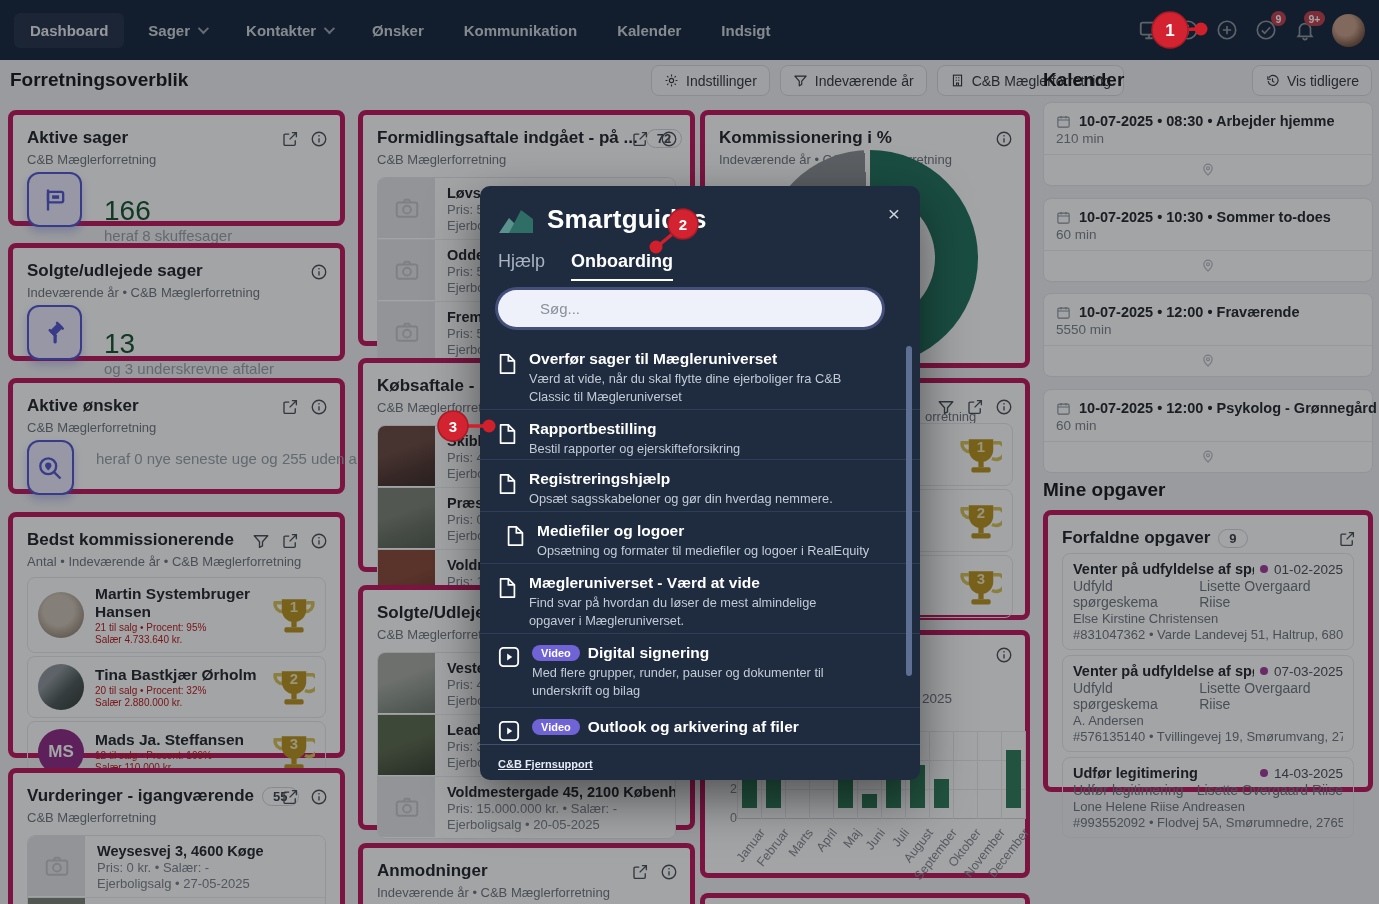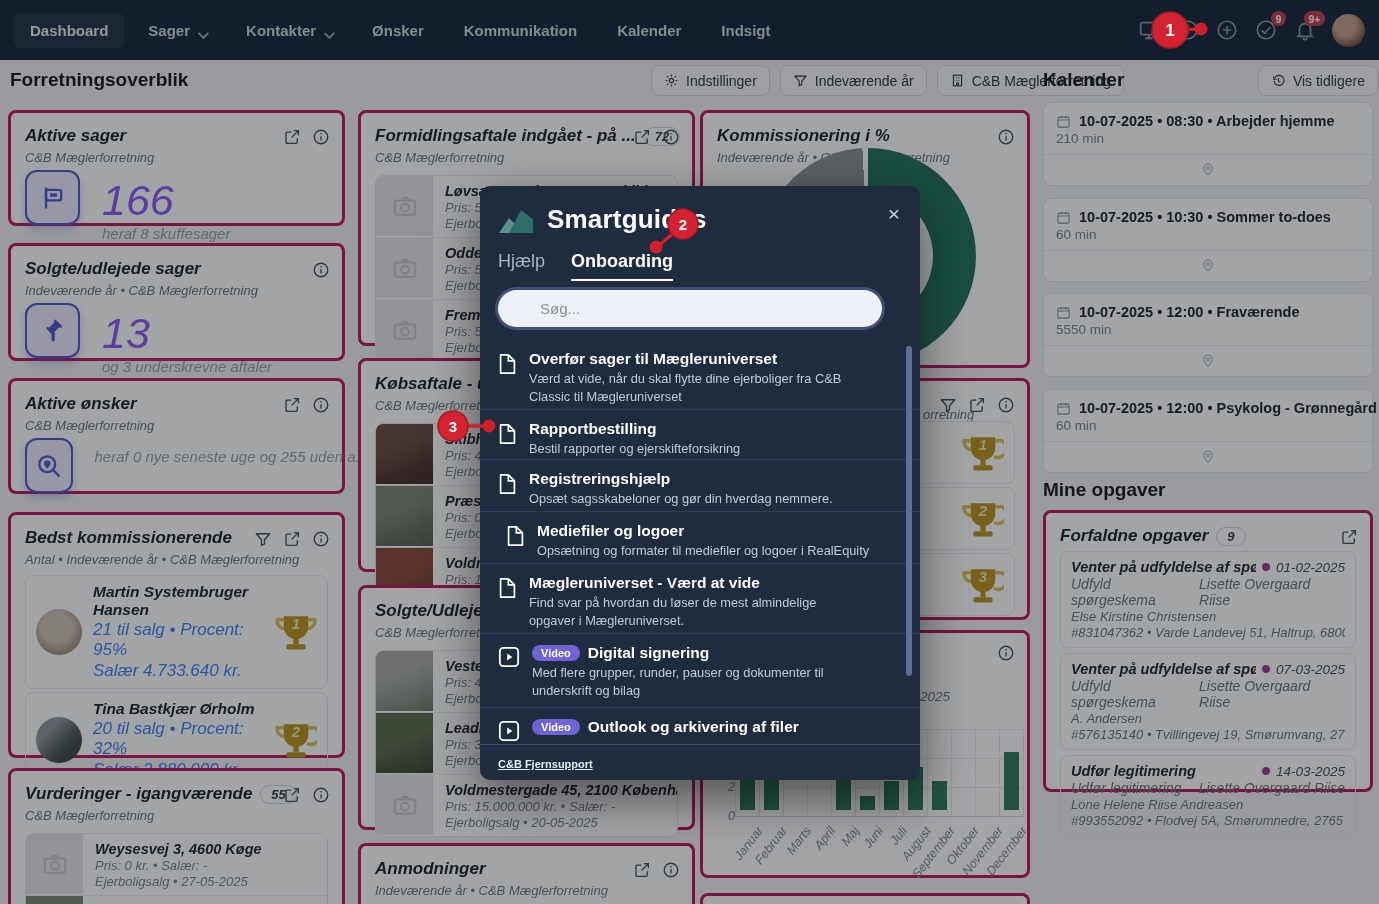--- a/index.html
+++ b/index.html
@@ -5,72 +5,72 @@
   * { margin:0; padding:0; box-sizing:border-box; }
   html,body { width:1379px; height:904px; overflow:hidden; background:#f0f1f3;
     font-family:"Liberation Sans", sans-serif; }
   .page { position:relative; width:1379px; height:904px; background:#f0f1f3; }
 
   
   .navbar { position:absolute; left:0; top:0; width:1379px; height:60px; background:#16283c;
     display:flex; align-items:center; padding:0 14px; }
   .nav-items { display:flex; align-items:center; gap:8px; }
   .nav-item { color:#cfd5dc; font-size:15px; font-weight:700; padding:9px 16px; border-radius:6px;
-    display:flex; align-items:flex-end; gap:8px; cursor:pointer; white-space:nowrap; }
+    display:flex; align-items:center; gap:8px; cursor:pointer; white-space:nowrap; }
   .nav-item.active { background:#243349; color:#e8ebef; }
   .chev { width:8px; height:8px; border-right:2px solid #9aa3ae; border-bottom:2px solid #9aa3ae;
     transform:rotate(45deg) translateY(-2px); display:inline-block; }
   .nav-right { margin-left:auto; display:flex; align-items:center; gap:15px; }
   .nav-ico { position:relative; width:24px; height:24px; color:#8e96a0; display:flex;
     align-items:center; justify-content:center; cursor:pointer; }
   .nav-ico svg { width:22px; height:22px; }
   .nbadge { position:absolute; top:-7px; right:-8px; background:#c2404d; color:#fff;
     font-size:10.5px; font-weight:700; border-radius:9px; padding:1.5px 4.5px; min-width:15px; text-align:center; }
   .avatar { width:33px; height:33px; border-radius:50%;
     background:radial-gradient(circle at 40% 35%, #caa08a 0 35%, #7d5a48 70%, #4a3328); }
 
   
   .h-title { position:absolute; left:10px; top:69px; font-size:19px; font-weight:700; color:#17191c; }
   .h-title2 { position:absolute; left:1043px; top:69px; font-size:19px; font-weight:700; color:#17191c; }
   .btn { height:31px; background:#f6f7f8; border:1px solid #d7d9dd; border-radius:8px;
     display:inline-flex; align-items:center; gap:7px; padding:0 12px; font-size:14px; color:#34383e;
     cursor:pointer; white-space:nowrap; }
   .btn svg { width:15px; height:15px; }
   .hbtns { position:absolute; left:651px; top:65px; display:flex; gap:10px; }
-  .hist { position:absolute; right:1px; top:65px; }
-
-  
-  .card { position:absolute; background:#fff; border:3px solid #be185d; border-radius:8px;font-style:italic; }
+  .hist { position:absolute; right:7px; top:65px; }
+
+  
+  .card { position:absolute; background:#fff; border:5px solid #be185d; border-radius:8px; }
   .cpad { padding:13px 14px; }
   .ct { font-size:17px; font-weight:700; color:#212429; display:flex; align-items:center; gap:8px; }
   .csub { font-size:13px; color:#70767e; margin-top:4px; }
   .cicons { position:absolute; top:15px; right:12px; display:flex; gap:11px; color:#4a4f55; }
   .cicons svg { width:18px; height:18px; cursor:pointer; }
   .pill { font-size:13px; font-weight:700; color:#3e4247; border:1px solid #d2d5d9;
     border-radius:13px; padding:1px 10px; background:#fff; }
 
   
   .kpi-body { display:flex; gap:22px; margin-top:13px; align-items:flex-start; }
   .tile { width:55px; height:55px; border:2px solid #5356cf; background:#eceafd; border-radius:12px;
     display:flex; align-items:center; justify-content:center; color:#5356cf;
     box-shadow:0 5px 8px rgba(83,86,207,.28); }
   .tile svg { width:28px; height:28px; }
-  .kpi-num { font-size:43px; line-height:1.05; color:#8b5cf6; }
+  .kpi-num { font-size:28px; line-height:1.05; color:#14532d;margin-top:16px; }
   .kpi-cap { font-size:15px; color:#9aa0a8; margin-top:2px; }
 
   
   .lb-row { display:flex; align-items:center; border:1px solid #e7e8eb; border-radius:8px;
     padding:7px 10px; margin-top:3px; gap:11px; cursor:pointer; }
   .lb-av { width:46px; height:46px; border-radius:50%; flex:none; }
   .av-ph1 { background:radial-gradient(circle at 45% 40%, #cfc4b6 0 40%, #9b8d7c 75%, #6e6152); }
   .av-ph2 { background:linear-gradient(135deg,#8f979b 0 30%, #4e5a57 60%, #2e3836); }
   .av-ms { background:#8e2a86; color:#fff; display:flex; align-items:center; justify-content:center;
     font-size:17px; font-weight:700; }
   .lb-name { font-size:15.5px; font-weight:700; color:#24272c; }
-  .lb-meta { font-size:17px; color:#3b82f6; margin-top:1px; }
+  .lb-meta { font-size:10px; color:#b91c1c; margin-top:1px; }
   .trophy { margin-left:auto; flex:none; }
 
   
   .lbox { border:1px solid #e6e7ea; border-radius:8px; overflow:hidden; margin-top:10px; }
   .lrow { display:flex; gap:12px; border-top:1px solid #eceef0; cursor:pointer; background:#fff; }
   .lrow:first-child { border-top:none; }
   .lthumb { width:57px; height:60px; flex:none; background:#e5e6e8; display:flex; align-items:center;
     justify-content:center; color:#c3c5c9; }
   .lthumb svg { width:26px; height:26px; }
   .ltxt { padding:7px 4px 6px 0; min-width:0; }

